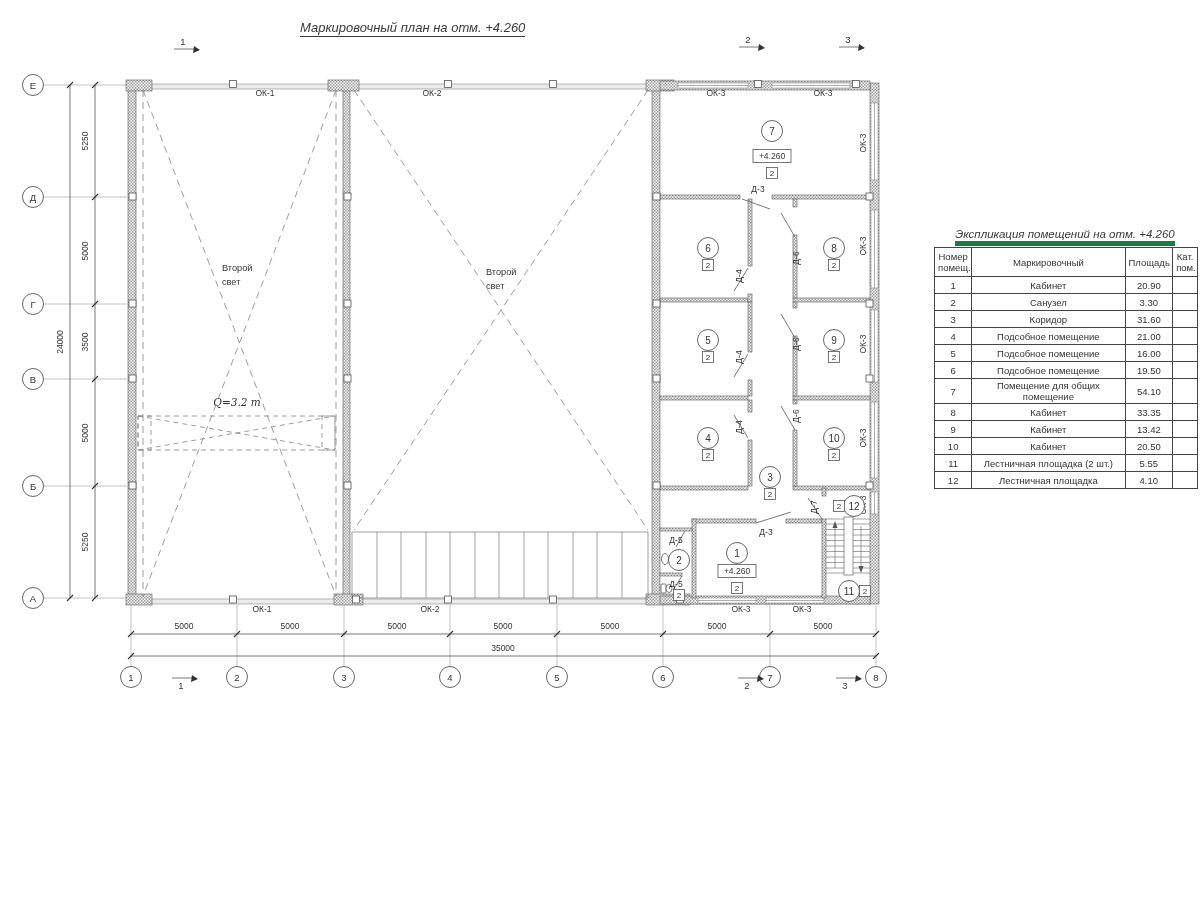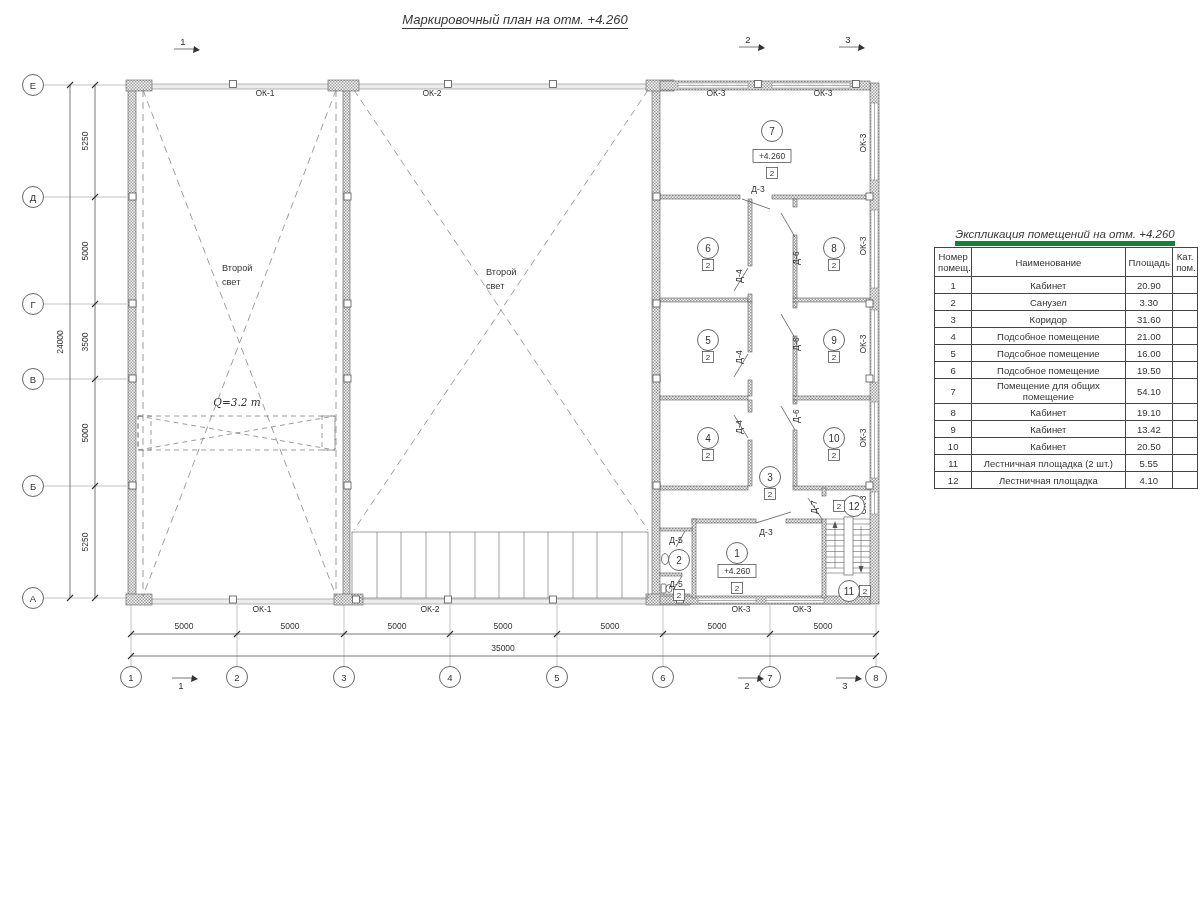--- a/index.html
+++ b/index.html
@@ -1,18 +1,18 @@
 <!DOCTYPE html>
 <html><head>
 <meta charset="utf-8">
 <style>
   html,body{margin:0;padding:0;background:#fff;}
   #canvas{position:relative;width:1200px;height:900px;background:#ffffff;overflow:hidden;
           font-family:"Liberation Sans",sans-serif;color:#333;}
-  .title-wrap{position:absolute;top:10px;left:300px;width:430px;text-align:center;}
+  .title-wrap{position:absolute;top:18px;left:300px;width:430px;}
   .title-wrap span{display:inline-block;font:italic 13px "Liberation Sans",sans-serif;color:#3a3a3a;
           border-bottom:1px solid #3a3a3a;padding-bottom:1px;}
   .tbl-title-wrap{position:absolute;top:224px;left:930px;width:270px;text-align:center;}
   .tbl-title-wrap span{display:inline-block;font:italic 11.5px "Liberation Sans",sans-serif;color:#3a3a3a;
           border-bottom:5px solid #15803d;padding-bottom:1px;}
   .tbl-wrap{position:absolute;top:247px;left:934px;width:316px;}
   table.expl{border-collapse:collapse;width:264px;table-layout:fixed;}
   table.expl th,table.expl td{border:1px solid #444;font:9.5px "Liberation Sans",sans-serif;
           color:#333;padding:1px 3px;overflow:hidden;}
   table.expl th{font-size:9.5px;font-weight:normal;text-align:center;height:26px;}
@@ -463,21 +463,21 @@
     <table class="expl">
       <colgroup>
           <col class="co1">
           <col class="co2">
           <col class="co3">
           <col class="co4">
         </colgroup>
       <tbody>
           <tr>
         <th>Номер помещ.</th>
-        <th>Наименование</th>
+        <th>Маркировочный</th>
         <th>Площадь</th>
         <th>Кат. пом.</th>
       </tr>
       <tr>
             <td class="c">1</td>
             <td class="l">Кабинет</td>
             <td class="c">20.90</td>
             <td></td>
           </tr>
       <tr>
@@ -512,21 +512,21 @@
           </tr>
       <tr>
             <td class="c">7</td>
             <td class="l">Помещение для общих помещение</td>
             <td class="c">54.10</td>
             <td></td>
           </tr>
       <tr>
             <td class="c">8</td>
             <td class="l">Кабинет</td>
-            <td class="c">19.10</td>
+            <td class="c">33.35</td>
             <td></td>
           </tr>
       <tr>
             <td class="c">9</td>
             <td class="l">Кабинет</td>
             <td class="c">13.42</td>
             <td></td>
           </tr>
       <tr>
             <td class="c">10</td>

